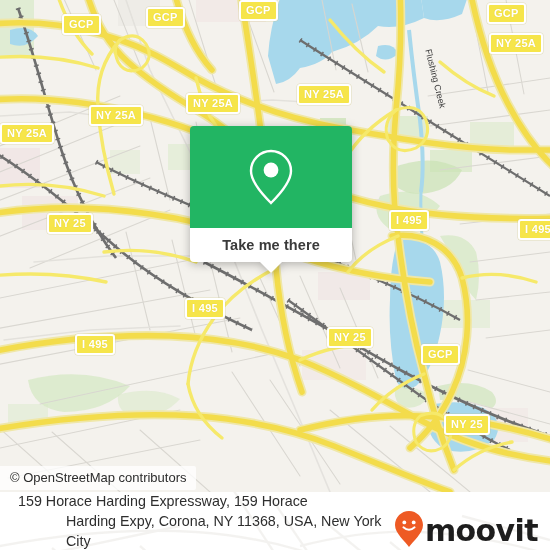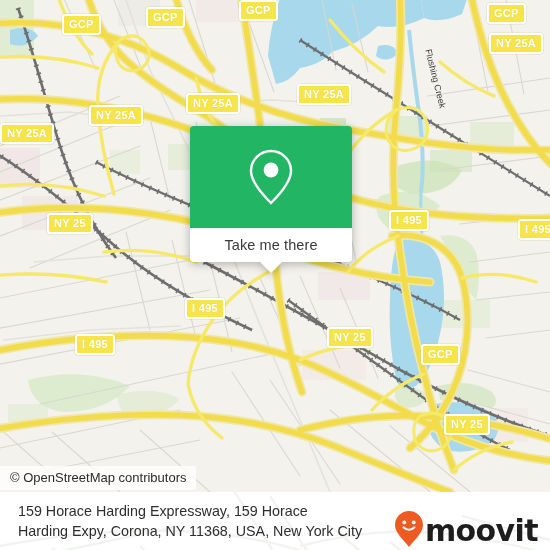--- a/index.html
+++ b/index.html
@@ -105,20 +105,21 @@
     height: 34px;
     background: #ffffff;
     border-bottom-left-radius: 4px;
     border-bottom-right-radius: 4px;
     display: flex;
     align-items: center;
     justify-content: center;
     color: #3a3a3a;
     font-size: 14.5px;
     letter-spacing: 0.1px;
+    font-weight: bold;
   }
   #callout-tail {
     position: absolute;
     left: 50%;
     margin-left: -11px;
     bottom: -11px;
     width: 0; height: 0;
     border-left: 11px solid transparent;
     border-right: 11px solid transparent;
     border-top: 11px solid #ffffff;
@@ -149,21 +150,21 @@
     justify-content: space-between;
     padding: 0 12px 0 18px;
     box-sizing: border-box;
   }
   #addr {
     color: #2e2e2e;
     font-size: 14.3px;
     line-height: 20px;
     max-width: 386px;
   }
-  #addr .l2 { display: block; }
+  #addr .l2 { display: block; margin-left: 48px; }
   #brand {
     display: flex;
     align-items: center;
     gap: 1px;
     flex: 0 0 auto;
     margin-top: 20px;
   }
   #brand-word {
     color: #1d1d1d;
     font-size: 30px;

